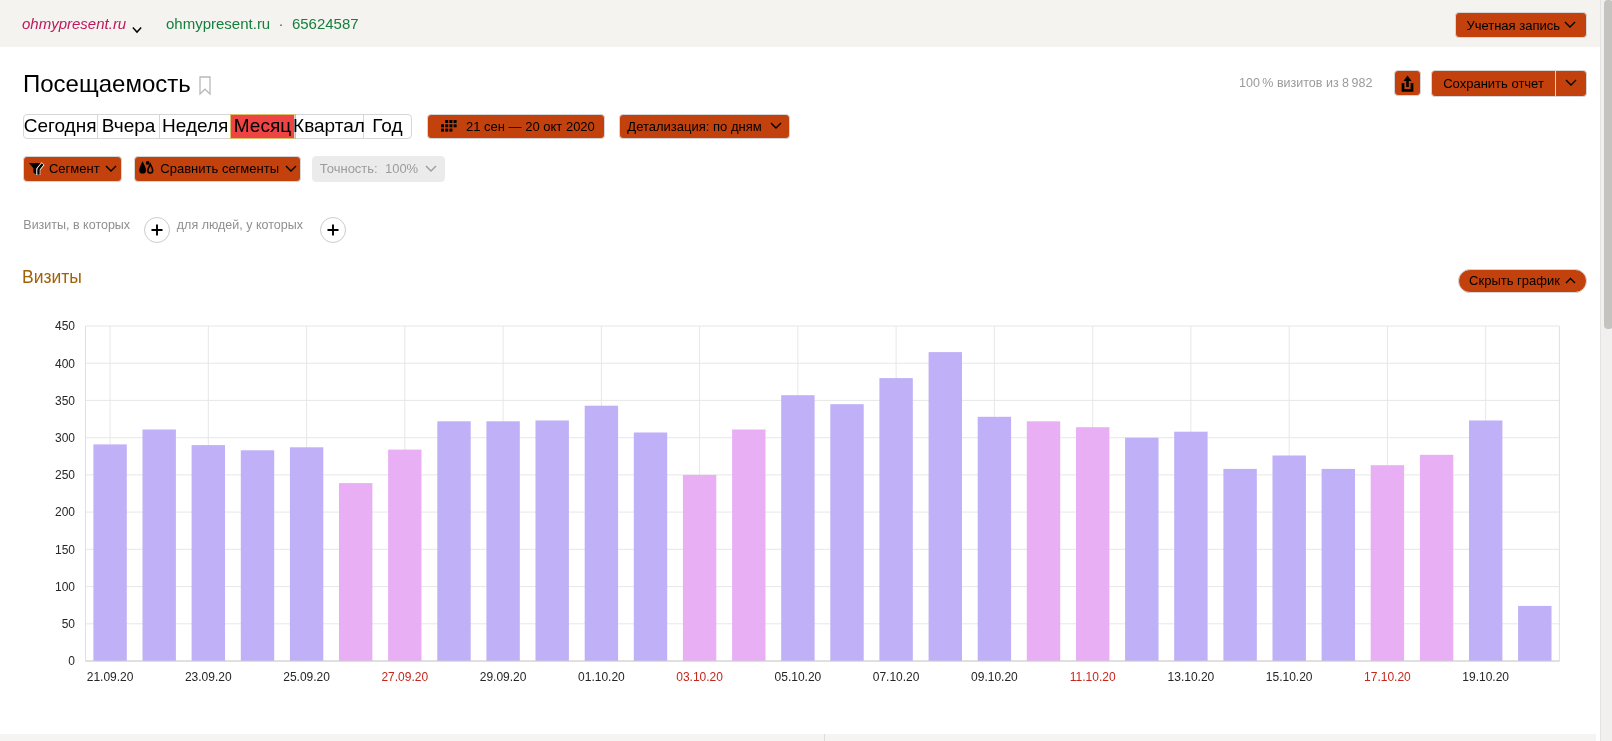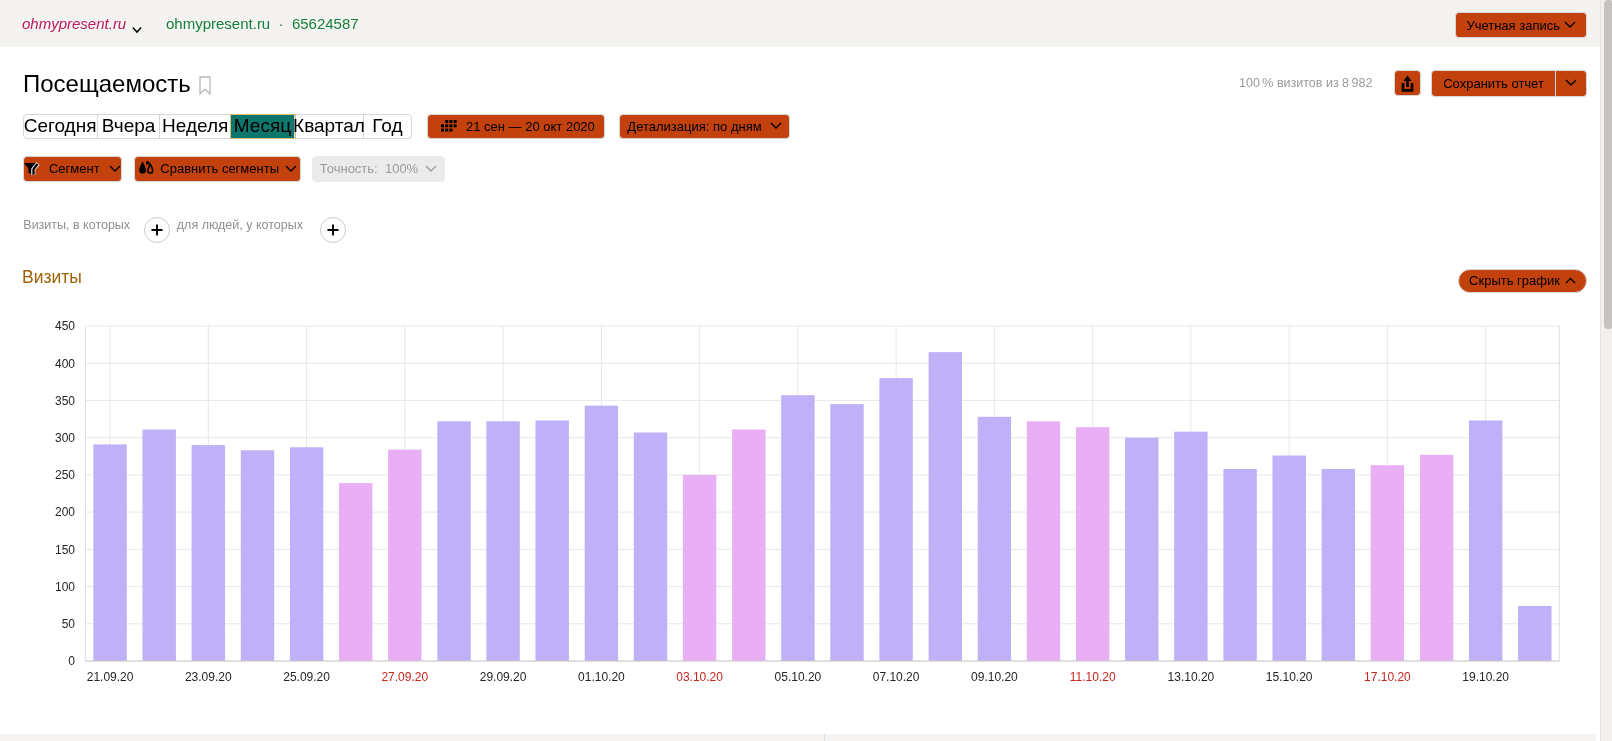--- a/index.html
+++ b/index.html
@@ -15,24 +15,24 @@
 .sample { position:absolute; left:1239px; top:77px; font-size:12.5px; line-height:1; color:#9a9a9a; }
 .expbtn { left:1393.7px; top:70.3px; width:27.3px; height:26.2px; }
 .savebtn { left:1431px; top:70px; width:156px; height:26.5px; padding:0; }
 .savebtn .main { width:124.7px; text-align:center; }
 .savebtn .arr { width:31.3px; border-left:1px solid #d6d6d6; align-self:stretch;
   display:flex; align-items:center; justify-content:center; }
 .tabs { position:absolute; left:22.5px; top:113.5px; height:25px; display:flex;
   border:1px solid #d6d6d6; border-radius:4px; background:#fff; }
 .tab { font-size:19px; display:flex; align-items:center; justify-content:center; border-right:1px solid #d6d6d6; }
 .tab:last-child { border-right:none; }
-.tab.sel { background:#0f766e; box-shadow:0 0 0 1px #d9c26f; }
+.tab.sel { background:#ef4444; box-shadow:0 0 0 1px #d9c26f; }
 .datebtn { left:427px; top:113.5px; width:177.5px; height:25.5px; gap:9px; justify-content:flex-start; padding-left:13px; }
 .detbtn { left:619px; top:113.5px; width:171px; height:25.5px; gap:8px; }
-.segbtn { left:23.3px; top:155.8px; width:99px; height:26px; gap:5px;justify-content:space-between; }
+.segbtn { left:23.3px; top:155.8px; width:99px; height:26px; gap:5px; }
 .cmpbtn { left:134.4px; top:155.8px; width:166.6px; height:26px; gap:6px; }
 .accbtn { left:312px; top:155.8px; width:133px; height:26px;
   background:#ebebeb; border-color:#ebebeb; color:#9c9c9c; gap:7px; }
 .fl { position:absolute; font-size:12.5px; line-height:1; color:#8f8f8f; }
 .circ { position:absolute; width:26px; height:26px; border:1px solid #ccc; border-radius:50%;
   background:#fff; display:flex; align-items:center; justify-content:center; }
 .visits { position:absolute; left:22px; top:269.2px; font-size:17.5px; line-height:1; color:#a16207; }
 .hidebtn { left:1458px; top:268.5px; width:129px; height:24.5px; border-radius:12.5px; font-size:13px; gap:5px; }
 .bstrip { position:absolute; left:0; top:734px; width:1596px; height:7px; background:#f5f4f2; }
 .bstrip .vdiv { position:absolute; left:824px; top:0; width:1px; height:7px; background:#dcdcdc; }

